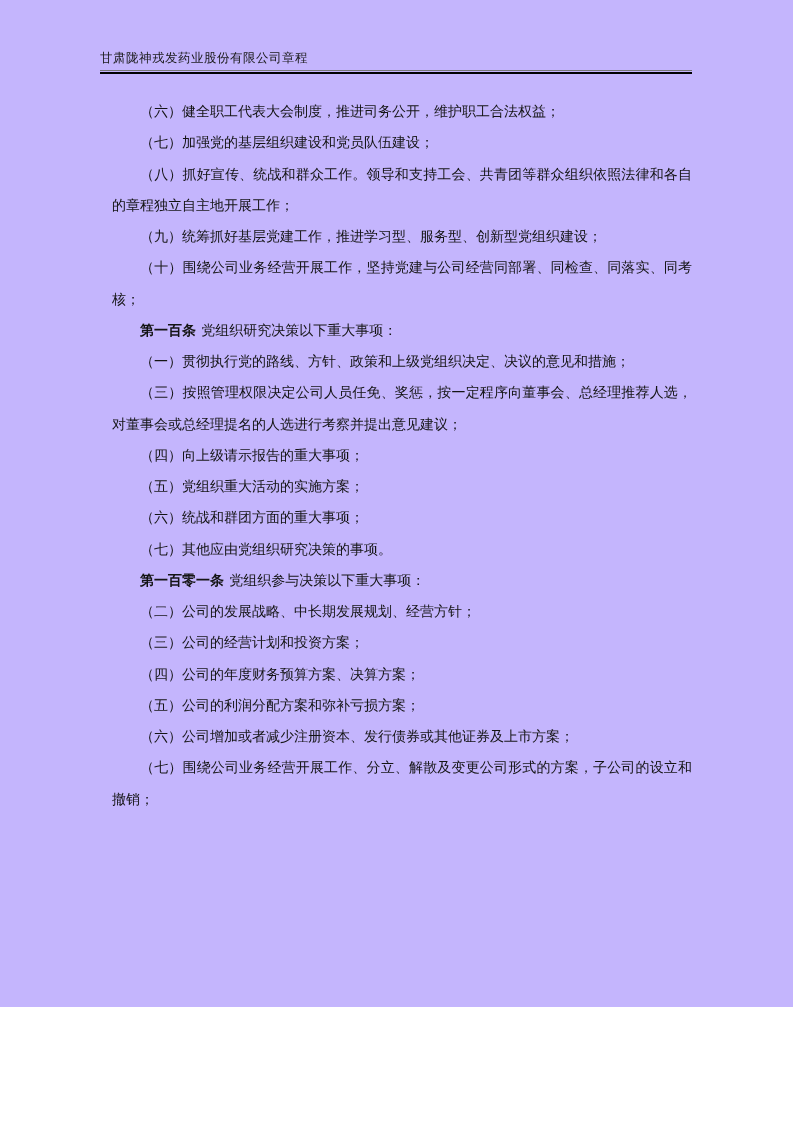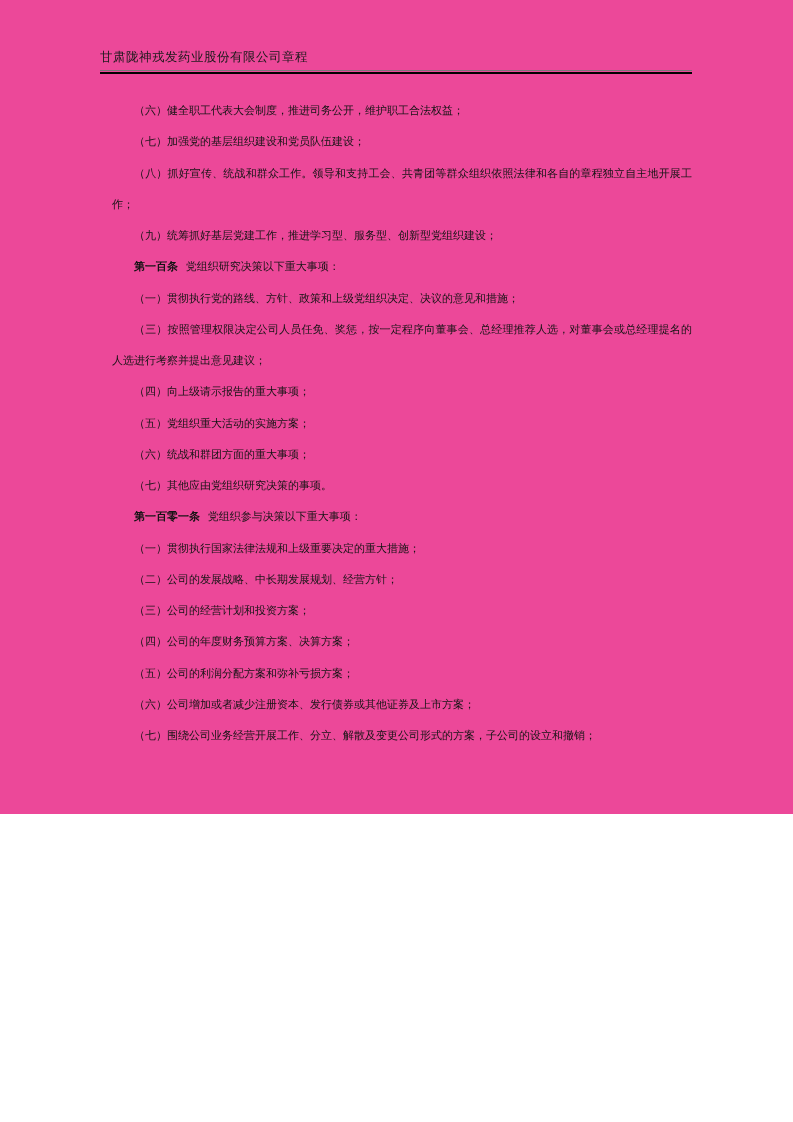--- a/index.html
+++ b/index.html
@@ -3,24 +3,24 @@
 <meta charset="utf-8">
 <style>
   html, body {
     margin: 0;
     padding: 0;
     background: #ffffff;
   }
   .page {
     position: relative;
     width: 793px;
-    height: 814px;
-    background: #ec4899;
+    height: 1007px;
+    background: #c4b5fd;
     overflow: hidden;
-    font-family: Liberation Mono, monospace;
+    font-family: Liberation Sans, sans-serif;
     color: #1a1a1a;
   }
   .header {
     position: absolute;
     left: 100px;
     top: 50px;
     width: 592px;
   }
   .header-title {
     font-size: 12.5px;
@@ -32,21 +32,21 @@
     margin-top: 4px;
     height: 1px;
     border-top: 1px solid #777;
     border-bottom: 2px solid #000;
   }
   .content {
     position: absolute;
     left: 112px;
     top: 96px;
     width: 580px;
-    font-size: 11px;
+    font-size: 14px;
     line-height: 31.25px;
     text-align: justify;
     text-justify: inter-character;
     color: #141414;
   }
   .content p {
     margin: 0;
     padding: 0;
     text-indent: 2em;
   }
@@ -72,29 +72,29 @@
   <div class="header">
     <div class="header-title">甘肃陇神戎发药业股份有限公司章程</div>
     <div class="header-rule"></div>
   </div>
 
   <div class="content">
       <p><span>（六）健全职工代表大会制度，推进司务公开，维护职工合法权益；</span></p>
       <p><span>（七）加强党的基层组织建设和党员队伍建设；</span></p>
       <p><span>（八）抓好宣传、统战和群众工作。领导和支持工会、共青团等群众组织依照法律和各自的章程独立自主地开展工作；</span></p>
       <p><span>（九）统筹抓好基层党建工作，推进学习型、服务型、创新型党组织建设；</span></p>
+      <p><span>（十）围绕公司业务经营开展工作，坚持党建与公司经营同部署、同检查、同落实、同考核；</span></p>
       <p><span class="bold">第一百条</span><span> 党组织研究决策以下重大事项：</span></p>
       <p><span>（一）贯彻执行党的路线、方针、政策和上级党组织决定、决议的意见和措施；</span></p>
       <p><span>（三）按照管理权限决定公司人员任免、奖惩，按一定程序向董事会、总经理推荐人选，对董事会或总经理提名的人选进行考察并提出意见建议；</span></p>
       <p><span>（四）向上级请示报告的重大事项；</span></p>
       <p><span>（五）党组织重大活动的实施方案；</span></p>
       <p><span>（六）统战和群团方面的重大事项；</span></p>
       <p><span>（七）其他应由党组织研究决策的事项。</span></p>
       <p><span class="bold">第一百零一条</span><span> 党组织参与决策以下重大事项：</span></p>
-      <p><span>（一）贯彻执行国家法律法规和上级重要决定的重大措施；</span></p>
       <p><span>（二）公司的发展战略、中长期发展规划、经营方针；</span></p>
       <p><span>（三）公司的经营计划和投资方案；</span></p>
       <p><span>（四）公司的年度财务预算方案、决算方案；</span></p>
       <p><span>（五）公司的利润分配方案和弥补亏损方案；</span></p>
       <p><span>（六）公司增加或者减少注册资本、发行债券或其他证券及上市方案；</span></p>
       <p><span>（七）围绕公司业务经营开展工作、分立、解散及变更公司形式的方案，子公司的设立和撤销；</span></p>
     </div>
 
   <div class="footer">
     <span>22</span>

